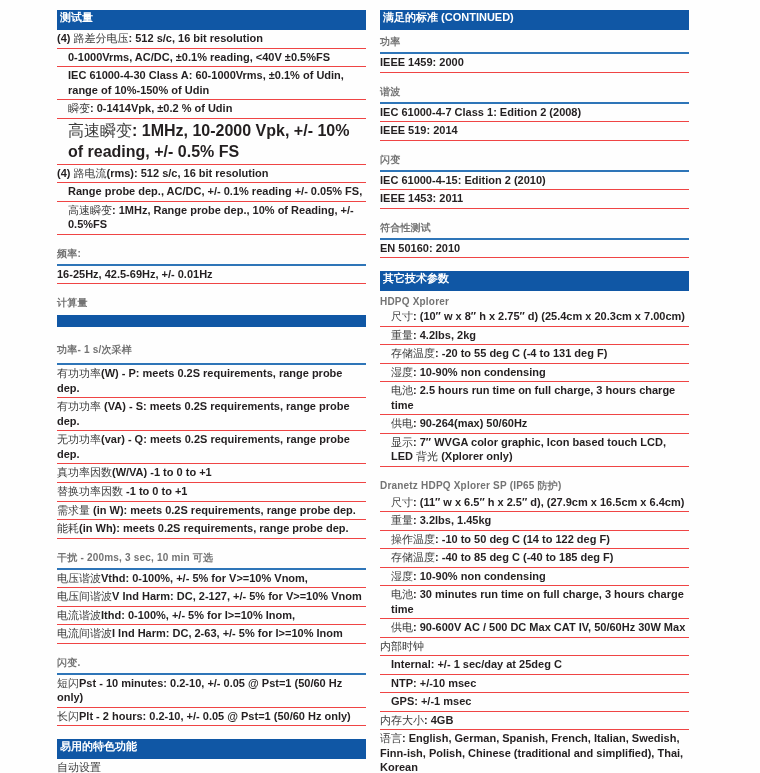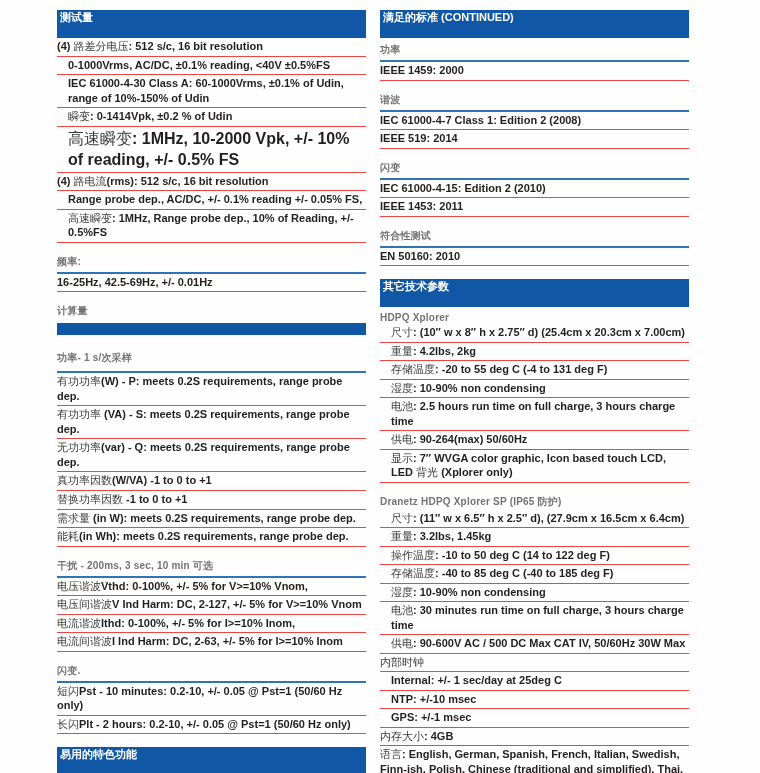--- a/index.html
+++ b/index.html
@@ -2,21 +2,21 @@
 <html><head>
 <meta charset="utf-8">
 <style>
   * { margin:0; padding:0; box-sizing:border-box; }
   html,body { background:#ffffff; }
   body { width:760px; height:773px; overflow:hidden; font-family:"Liberation Sans", sans-serif; }
   .page { width:760px; height:773px; display:flex; gap:14px; padding:10px 71px 6px 57px; background:#fefefe; }
   .col { flex:1; min-width:0; }
 
   .bar { background:#1057a5; color:#ffffff; font-size:11px; font-weight:bold;
-         line-height:14px; height:28px; padding:0 3px; overflow:hidden; }
+         line-height:14px; height:20px; padding:0 3px; overflow:hidden; }
   .bar:not(:first-child) { margin-top:13px; }
   .bar.empty { height:12px; margin-top:4px; }
   .subtitle + .bar { margin-top:4px; }
 
   .subtitle { color:#737373; font-weight:bold; font-size:10px; padding:2px 0 3px 0;
               border-bottom:2px solid #2e75b8; letter-spacing:.2px; }
   .row + .subtitle { margin-top:10px; }
   .bar + .subtitle { margin-top:3px; border-bottom-width:2px; }
   .subtitle.plain { border-bottom:none; padding-bottom:1px; }
   .bar.empty + .subtitle { margin-top:14px; padding-bottom:6px; }

